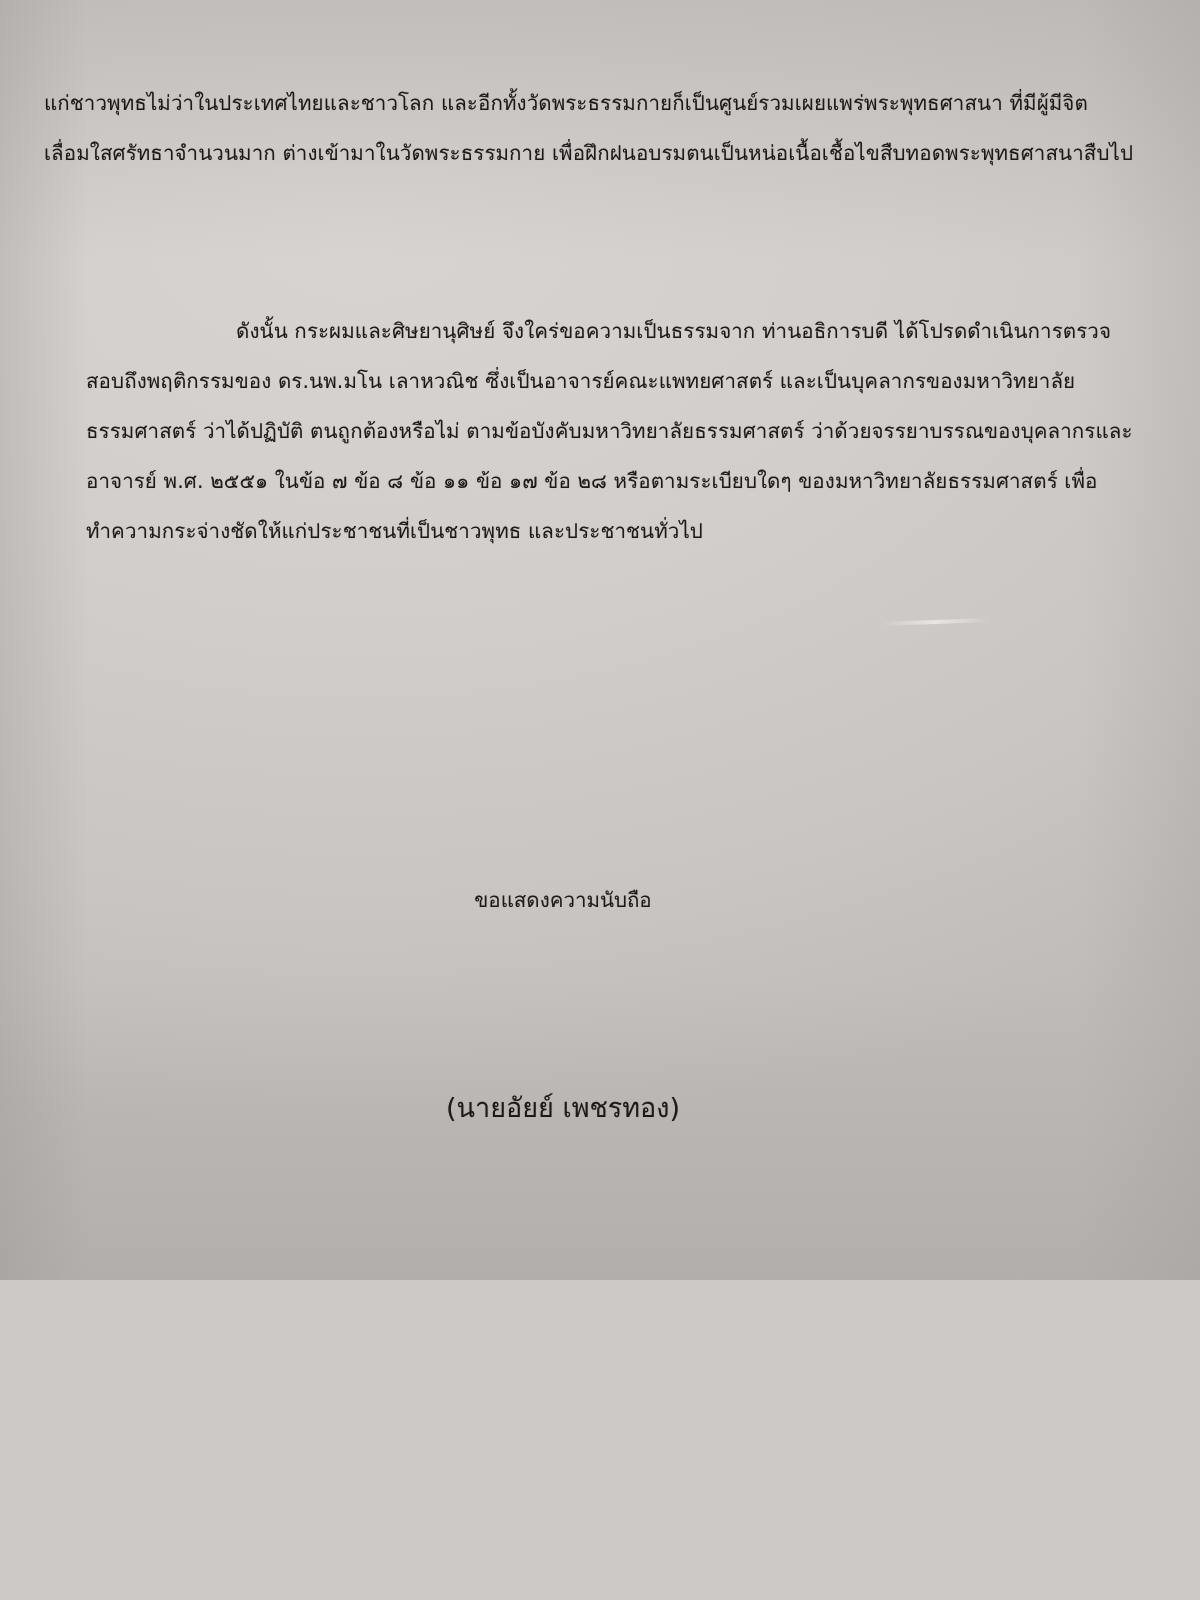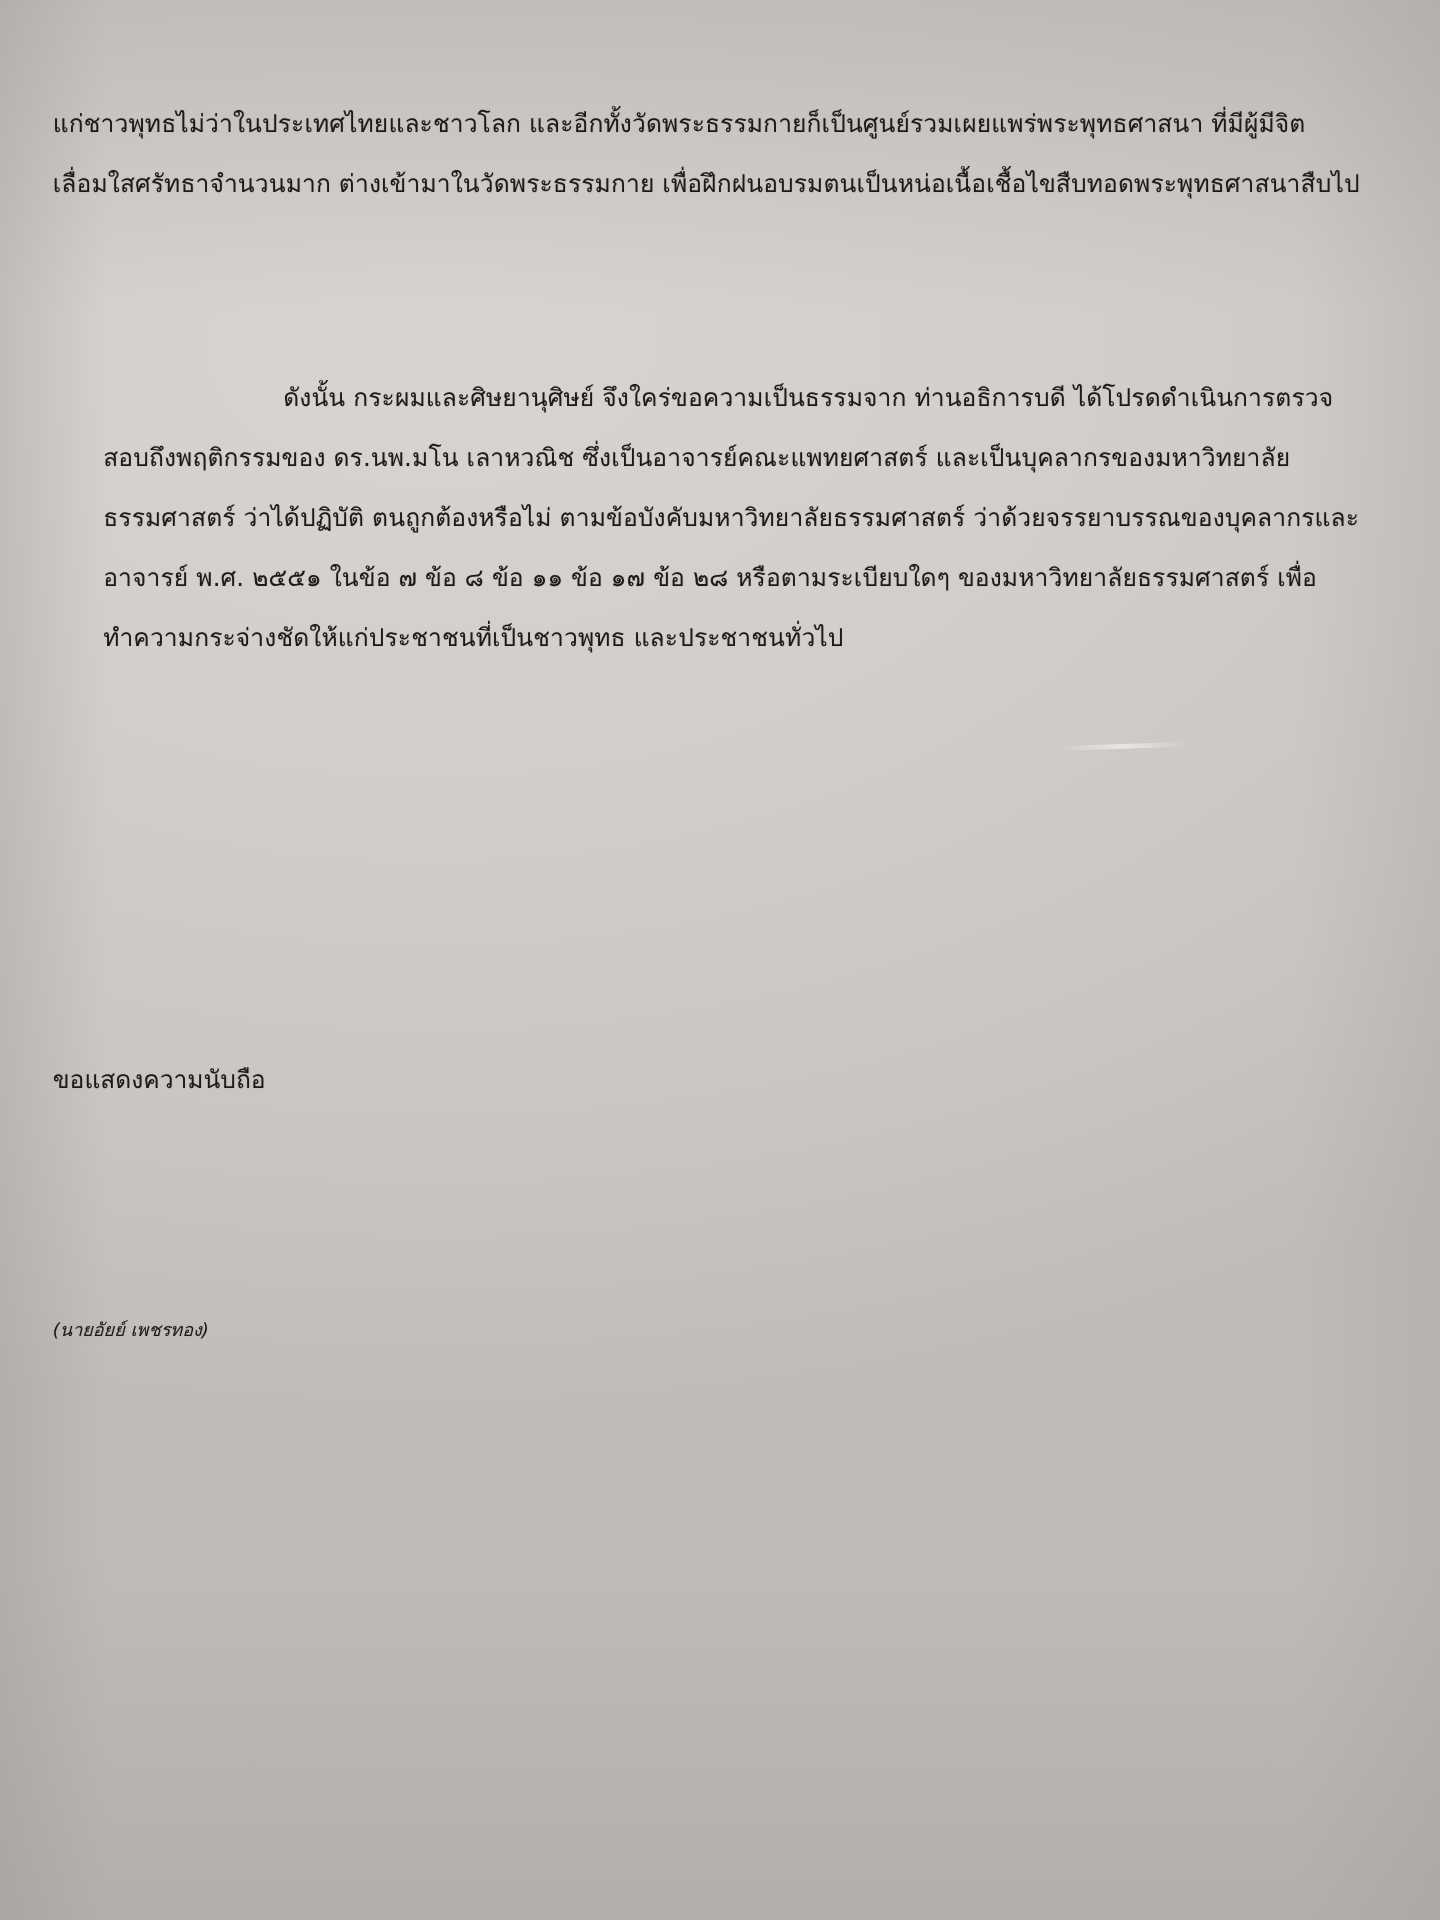--- a/index.html
+++ b/index.html
@@ -11,21 +11,21 @@
     height: 1600px;
     background: #cdc9c6;
     font-family: "DejaVu Sans", sans-serif;
     overflow: hidden;
   }
 
   
   .page-sheet {
     position: relative;
     width: 1200px;
-    height: 1600px;
+    height: 1280px;
     background:
       radial-gradient(ellipse 1400px 900px at 30% 18%, #d8d4d1 0%, #d2cecb 40%, #c9c5c2 75%, #bfbbb8 100%);
     box-sizing: border-box;
     overflow: hidden;
   }
   
   .shade-top {
     position: absolute;
     left: 0; top: 0; width: 1200px; height: 260px;
     background: linear-gradient(to bottom, rgba(160,155,152,0.35), rgba(160,155,152,0.0));
@@ -78,35 +78,36 @@
     text-indent: 150px;
     margin-left: 42px;
   }
   .gap-1 { height: 128px; }
   .gap-2 { height: 82px; }
   .gap-3 { height: 92px; }
   .gap-4 { height: 150px; }
   .gap-5 { height: 168px; }
 
   .closing {
+    text-align: center;
     color: #1d1a19;
     font-family: "DejaVu Sans", sans-serif;
     font-size: 20.5px;
     line-height: 40px;
     text-shadow: 0 0 1px rgba(40,36,34,0.22);
     padding-right: 60px;
   }
   .signature-name {
+    text-align: center;
     color: #1d1a19;
     font-family: "DejaVu Sans", sans-serif;
-    font-size: 15px;
+    font-size: 27px;
     line-height: 40px;
     text-shadow: 0 0 1px rgba(40,36,34,0.22);
     padding-right: 60px;
-    font-style: italic;
   }
 </style>
 </head>
 <body>
 
 <div class="page-sheet">
 
   <div class="shade-top"></div>
   <div class="shade-left"></div>
   <div class="shade-right"></div>

